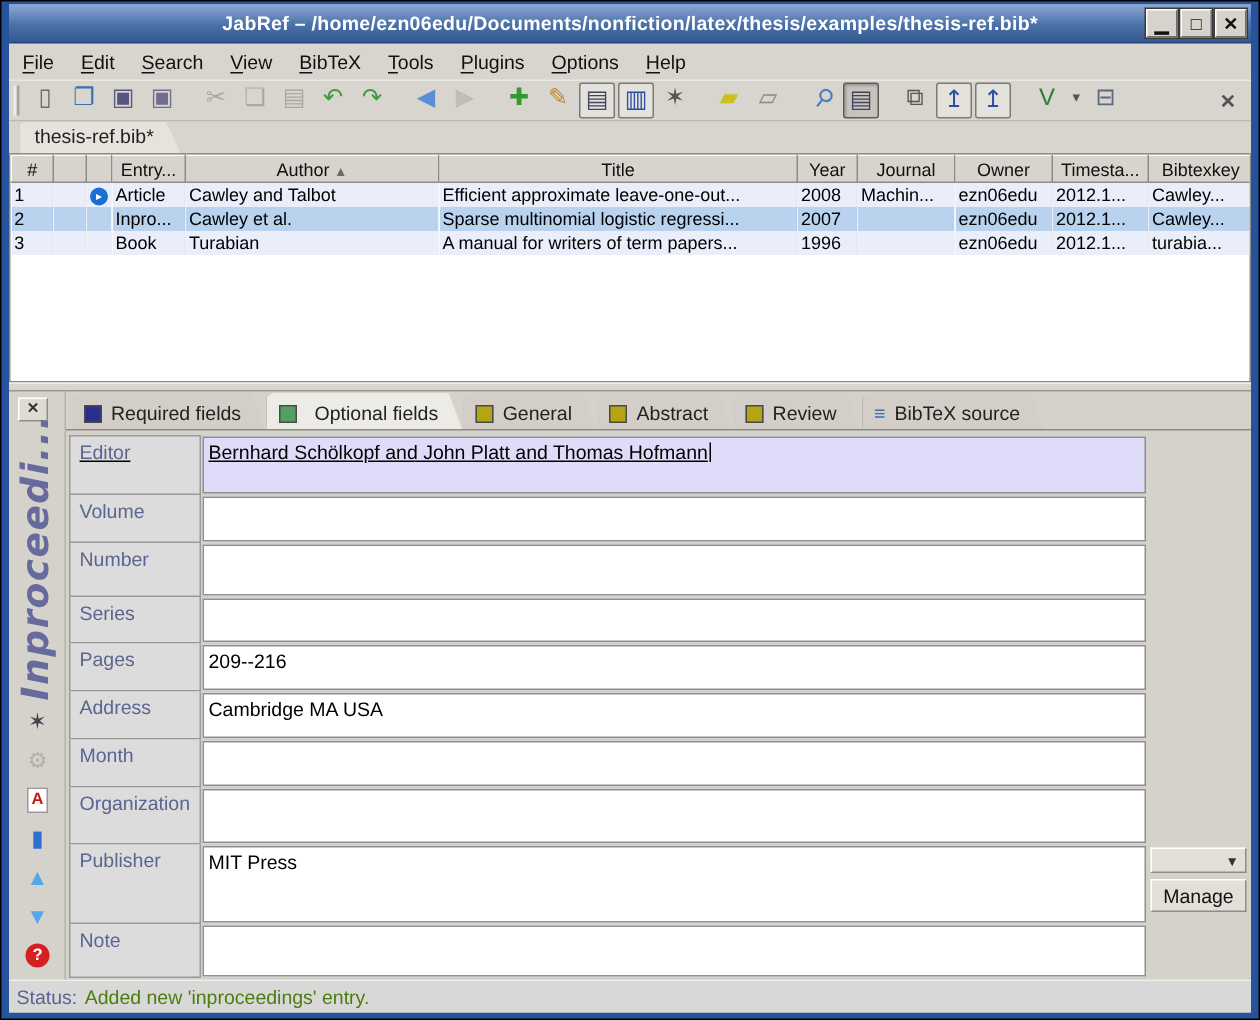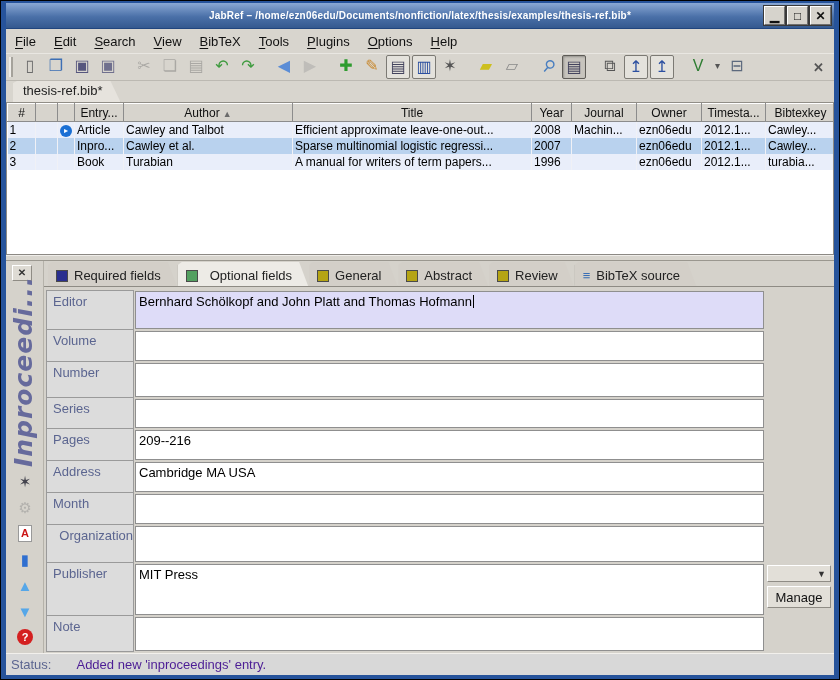--- a/index.html
+++ b/index.html
@@ -11,21 +11,21 @@
   }
   #content { width: 828px; height: 672px; display: flex; flex-direction: column; background: #d8d5ce; }
 
   
   .titlebar {
     height: 26px; flex: none; position: relative;
     background: linear-gradient(#8aa8d4, #4a70a8 55%, #34598f);
     display: flex; align-items: center; justify-content: center;
     border-bottom: 1px solid #20457e;
   }
-  .titlebar .title { color: #fff; font-weight: bold; font-size: 10px; letter-spacing: .2px; }
+  .titlebar .title { color: #fff; font-weight: bold; font-size: 13px; letter-spacing: .2px; }
   .win-buttons { position: absolute; right: 3px; top: 3px; display: flex; gap: 2px; }
   .win-btn {
     width: 21px; height: 19px; background: #d6d3cc; color: #111;
     border: 1px solid #fff; border-right-color: #6f6f6f; border-bottom-color: #6f6f6f;
     box-shadow: 0 0 0 1px #3a3a3a; font-size: 12px; font-weight: bold;
     display: inline-flex; align-items: center; justify-content: center; line-height: 1; cursor: default;
   }
 
   
   .menubar { height: 24px; flex: none; display: flex; align-items: center; background: #d8d5ce; }
@@ -142,21 +142,21 @@
     display: flex; align-items: center; justify-content: flex-end; padding-right: 4px; font-size: 9px; color: #333; cursor: default;
   }
   .manage-btn {
     height: 22px; background: #e2dfd8; border: 1px solid #8f8c85; border-top-color: #fff; border-left-color: #fff;
     font-size: 13px; color: #111; font-family: "Liberation Sans", sans-serif; cursor: default;
   }
 
   
   .statusbar { height: 22px; flex: none; background: #d8d8d8; border-top: 1px solid #f2f0ec; display: flex; align-items: center; padding-left: 5px; font-size: 13px; }
   .status-label { color: #5b6590; margin-right: 5px; }
-  .status-msg { color: #4c1d95; margin-left: 20px; }
+  .status-msg { color: #4d7c0f; }
 </style>
 </head>
 <body>
 
 <div id="window">
   <div id="content">
 
     <div class="titlebar">
       <div class="title">JabRef – /home/ezn06edu/Documents/nonfiction/latex/thesis/examples/thesis-ref.bib*</div>
       <div class="win-buttons" id="winbuttons">
@@ -333,21 +333,21 @@
             <div class="etab">
               <span class="sq" style="background: rgb(181, 164, 20);"></span>
               <span class="lbl">Review</span>
             </div>
             <div class="etab">
               <span class="src-icon" style="color: rgb(58, 111, 181);">≡</span>
               <span class="lbl">BibTeX source</span>
             </div>
           </div>
         <div class="fields" id="fields">
-            <div class="frow" style="height: 40px;">
+            <div class="frow" style="height: 40px; text-decoration: underline;">
               <div class="flabel">Editor</div>
               <div class="finput focused">Bernhard Schölkopf and John Platt and Thomas Hofmann<span class="caret"></span></div>
               <div class="fright"></div>
             </div>
             <div class="frow" style="height: 32px;">
               <div class="flabel">Volume</div>
               <div class="finput"></div>
               <div class="fright"></div>
             </div>
             <div class="frow" style="height: 36px;">
@@ -368,21 +368,21 @@
             <div class="frow" style="height: 32px;">
               <div class="flabel">Address</div>
               <div class="finput">Cambridge MA USA</div>
               <div class="fright"></div>
             </div>
             <div class="frow" style="height: 32px;">
               <div class="flabel">Month</div>
               <div class="finput"></div>
               <div class="fright"></div>
             </div>
-            <div class="frow" style="height: 38px; text-align: right;">
+            <div class="frow" style="height: 38px;">
               <div class="flabel">Organization</div>
               <div class="finput"></div>
               <div class="fright"></div>
             </div>
             <div class="frow" style="height: 53px;">
               <div class="flabel">Publisher</div>
               <div class="finput">MIT Press</div>
               <div class="fright">
                 <div class="combo">
                   <span>▼</span>

